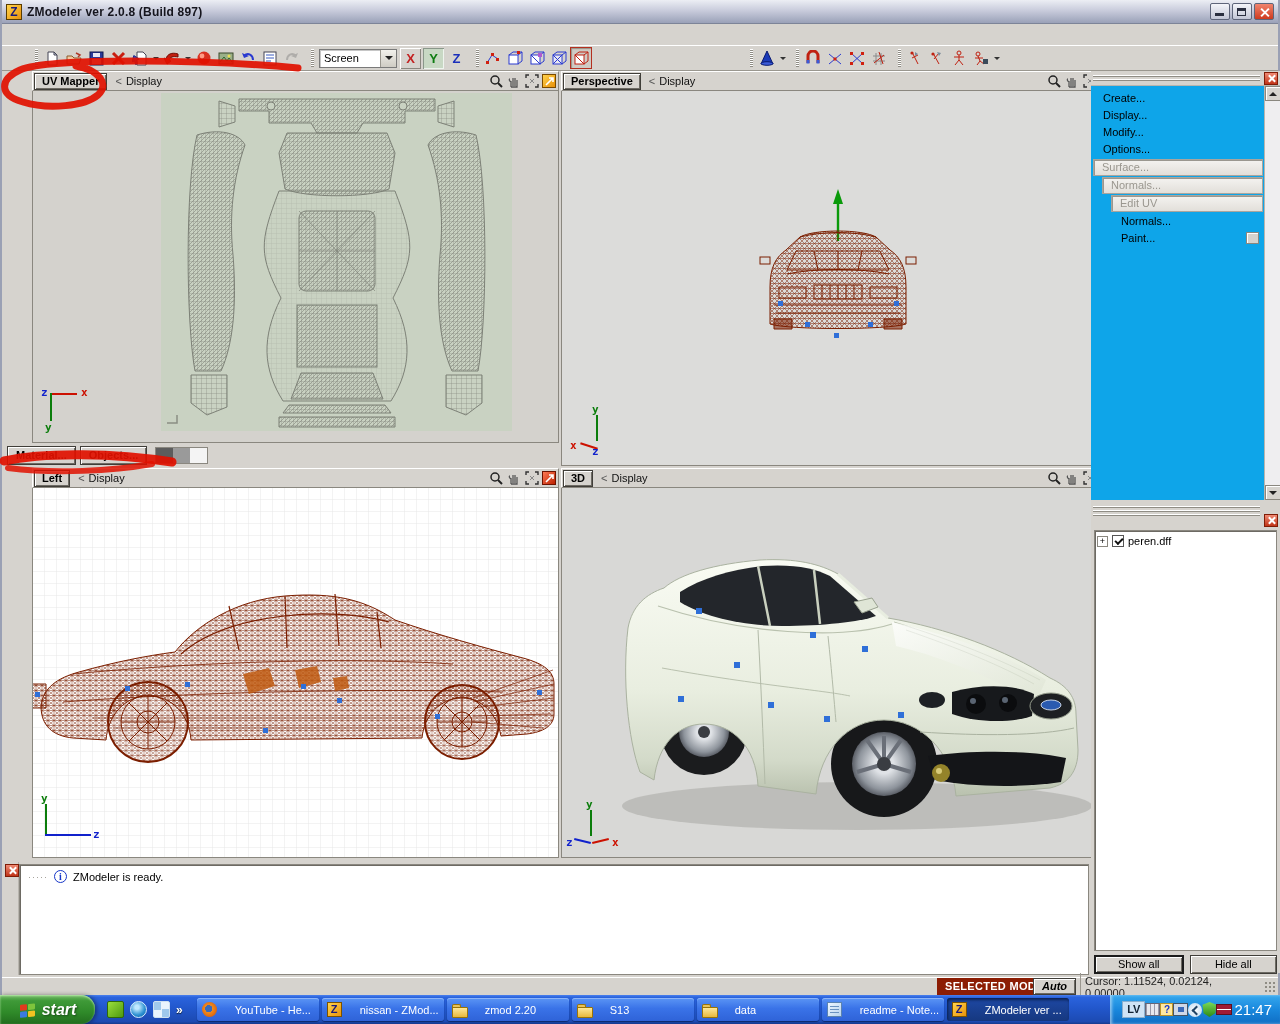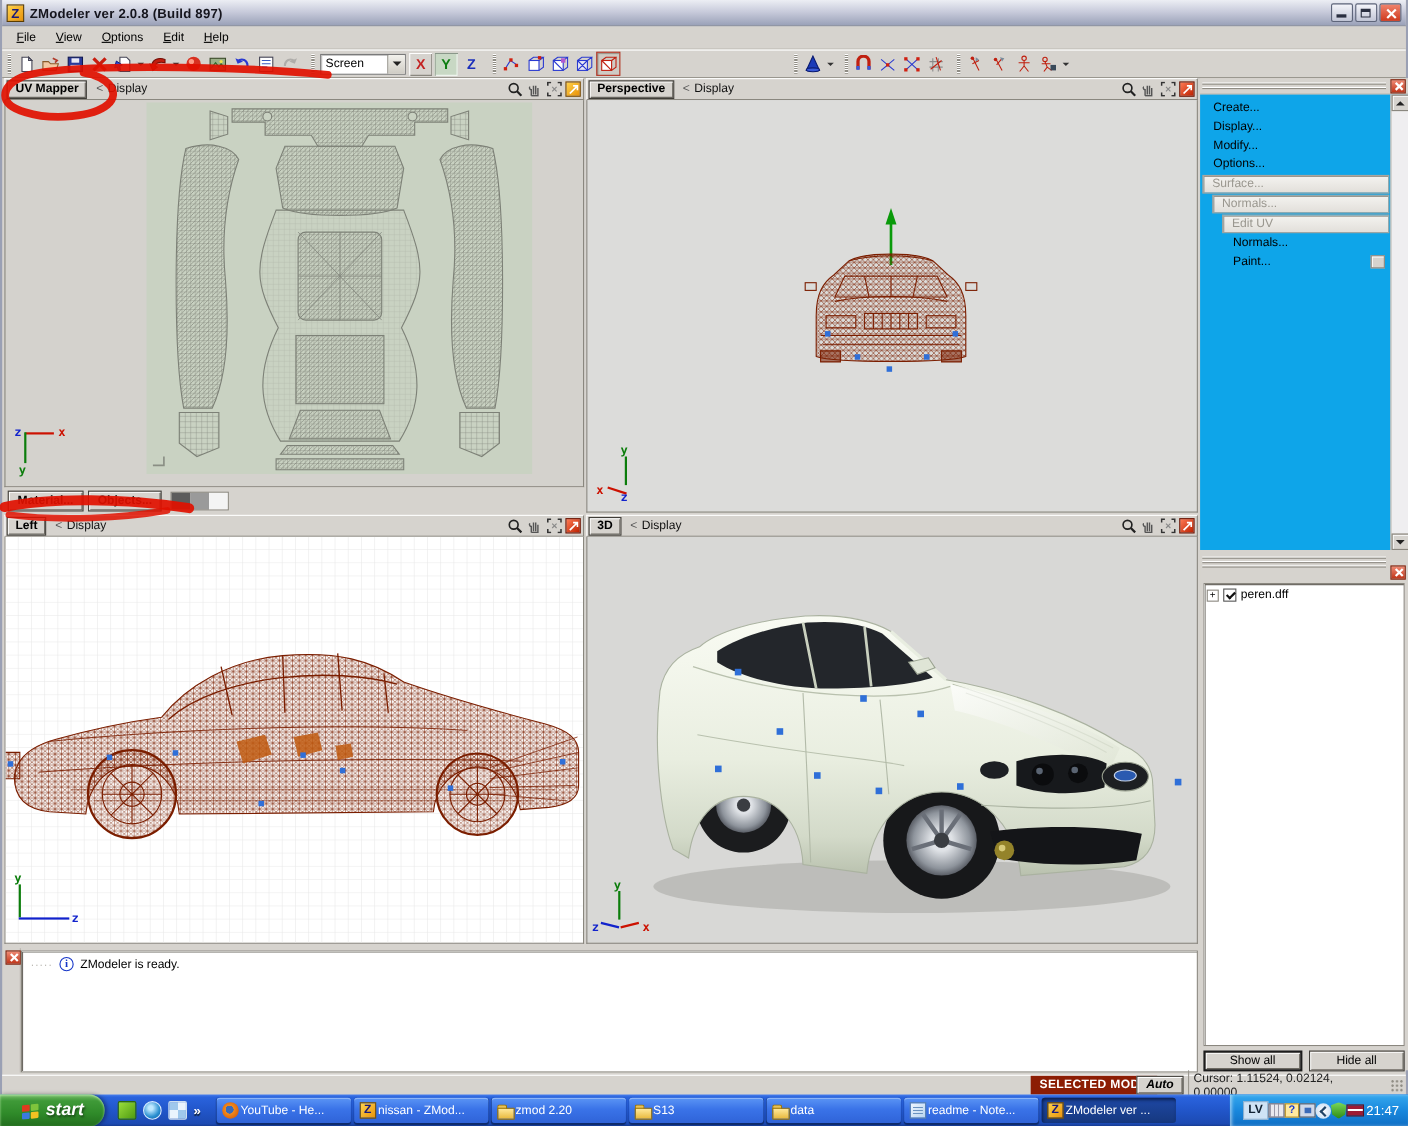--- a/index.html
+++ b/index.html
@@ -23,41 +23,41 @@
   .glyph-x { position:absolute; left:4px; top:3px; width:11px; height:11px; }
   .glyph-x::before,.glyph-x::after { content:""; position:absolute; left:5px; top:0; width:2px; height:11px; background:#fff; }
   .glyph-x::before { transform:rotate(45deg); } .glyph-x::after { transform:rotate(-45deg); }
 
   .menubar { position:absolute; left:0; top:24px; right:0; height:21px; background:#d6d3ce; display:flex; align-items:center; padding-left:4px; border-bottom:1px solid #c0bdb6; }
   .menu-item { display:inline-block; padding:2px 9px; color:#000; }
   .menu-item::first-letter { text-decoration:underline; }
 
   
   .toolbar { position:absolute; left:0; top:45px; right:0; height:26px; background:#d6d3ce;
-    border-top:1px solid #fff; border-bottom:1px solid #9a978f; display:flex; align-items:center; }
+    border-top:1px solid #fff; border-bottom:1px solid #9a978f; display:flex; align-items:center;padding-left:28px; }
   .tgroup { display:flex; align-items:center; height:24px; padding:0 3px; }
   .tgrip { width:3px; height:18px; margin:0 3px 0 2px;
     background:repeating-linear-gradient(180deg,#fff 0 1px,#8f8c84 1px 2px); }
   .tbtn { width:22px; height:22px; display:flex; align-items:center; justify-content:center; border:1px solid transparent; }
   .tbtn.disabled { opacity:.4; }
   .tbtn.pressed { border:1px solid #b43020; background:#cfcbc4; box-shadow:inset 1px 1px 1px #979288; }
   .tcaret { width:10px; height:22px; display:flex; align-items:center; justify-content:center; }
   .tcaret::after { content:""; border:3px solid transparent; border-top-color:#333; margin-top:3px; }
   .combo { display:flex; align-items:center; height:19px; border:1px solid #7a7a7a; background:#fff; width:78px; margin:0 2px; box-shadow:inset 1px 1px 0 #c6c6c6; }
   .combo-text { flex:1; padding-left:4px; color:#000; }
   .combo-arrow { width:16px; height:17px; background:linear-gradient(180deg,#f2f1ec,#cfccc4); border-left:1px solid #9a978f; display:flex; align-items:center; justify-content:center; }
   .combo-arrow::after { content:""; border:4px solid transparent; border-top-color:#222; margin-top:4px; }
   .axis-btn { width:21px; height:21px; font-weight:bold; font-size:13px; display:flex; align-items:center; justify-content:center;
     background:#d6d3ce; box-shadow:inset 1px 1px 0 #fff, inset -1px -1px 0 #8a877f; margin:0 1px; }
   .axis-btn.x { color:#c32222; }
   .axis-btn.y { color:#0e7d12; background:#c8d8c4; box-shadow:inset 1px 1px 0 #8a978a, inset -1px -1px 0 #eef4ee; }
   .axis-btn.z { color:#1b2fbb; box-shadow:none; background:transparent; }
 
   
-  .vp { position:absolute; }
+  .vp { position:absolute;margin-left:28px; }
   .vp-head { position:absolute; left:0; top:0; right:0; height:20px; background:#d6d3ce; display:flex; align-items:center;
     border:1px solid #fff; border-bottom-color:#8a877f; border-right-color:#8a877f; }
   .vp-tab { font-weight:bold; font-size:11px; padding:1px 7px 2px; background:#d6d3ce; margin:1px 2px 1px 1px;
     box-shadow:inset 1px 1px 0 #fff, inset -1px -1px 0 #6d6a63; border:1px solid #403e39; }
   .vp-back { color:#555; padding:0 4px 0 6px; }
   .vp-mode { color:#111; }
   .vp-icons { margin-left:auto; display:flex; align-items:center; gap:2px; padding-right:2px; }
   .vp-ic { width:16px; height:16px; display:flex; align-items:center; justify-content:center; }
   .vp-max { width:14px; height:14px; border:1px solid #7a4a00; display:flex; align-items:center; justify-content:center; }
   .vp-max.orange { background:linear-gradient(135deg,#ffd24a,#e89008); }
@@ -135,21 +135,21 @@
     box-shadow:inset 0 1px 2px #b8e8a8, 2px 0 4px rgba(0,0,0,.4);
     display:flex; align-items:center; justify-content:center; gap:5px; }
   .start-label { color:#fff; font-size:16px; font-weight:bold; font-style:italic; text-shadow:1px 1px 2px #1c4a18; }
   .qlaunch { display:flex; align-items:center; gap:6px; padding:0 8px 0 12px; }
   .ql-ic { width:17px; height:17px; border-radius:2px; }
   .ql-utorrent { background:linear-gradient(135deg,#9ade3c,#4e9a10); border:1px solid #2f6a08; }
   .ql-browser { background:radial-gradient(circle at 40% 35%,#bfe8ff 15%,#2a8fd0 60%,#0b5aa0); border-radius:50%; border:1px solid #d8ecff; }
   .ql-app { background:conic-gradient(#eaf4fd 0 25%,#9fc8ec 0 50%,#eaf4fd 0 75%,#9fc8ec 0); border:1px solid #cfe0f0; }
   .ql-chevron { color:#fff; font-weight:bold; font-size:12px; text-shadow:0 1px 1px #123; }
   .tasks { display:flex; align-items:center; gap:3px; flex:1; padding-left:6px; }
-  .task-btn { width:122px; height:23px; border-radius:3px; display:flex; align-items:center; gap:2px; padding:0 5px;
+  .task-btn { width:122px; height:23px; border-radius:3px; display:flex; align-items:center; gap:18px; padding:0 5px;
     background:linear-gradient(180deg,#5b95f5 0%,#3a73e8 45%,#2f63d8 100%); box-shadow:inset 0 1px 0 #8cb4f8, 0 1px 1px #0e2a6a; color:#fff; white-space:nowrap; overflow:hidden; }
   .task-btn.active { background:linear-gradient(180deg,#1e48a4,#16387f); box-shadow:inset 1px 2px 3px #0a1f50; }
   .t-ic { width:15px; height:15px; flex:0 0 auto; }
   .ic-firefox { border-radius:50%; background:radial-gradient(circle at 45% 45%,#3a6ab8 30%,#f08a1e 32%,#d85e08 80%); }
   .ic-z { background:linear-gradient(135deg,#ffd34d,#e8930c); border:1px solid #7a5200; color:#1a1a7a; font-weight:bold; font-size:11px; line-height:13px; text-align:center; }
   .ic-folder { position:relative; }
   .ic-folder::before { content:""; position:absolute; left:0; top:2px; width:7px; height:4px; background:#e8c25a; border:1px solid #9a7408; border-bottom:none; border-radius:2px 2px 0 0; }
   .ic-folder::after { content:""; position:absolute; left:0; top:5px; width:14px; height:9px; background:linear-gradient(180deg,#ffe89a,#e8b83c); border:1px solid #9a7408; border-radius:1px; }
   .ic-notepad { background:linear-gradient(135deg,#eef6ff,#b8d4ee); border:1px solid #5a82b0; position:relative; }
   .ic-notepad::after { content:""; position:absolute; left:2px; top:3px; width:9px; height:7px;
@@ -159,21 +159,21 @@
   .lang-box { background:#cfe3f5; color:#123; font-weight:bold; padding:1px 4px 2px; border:1px solid #8ab0d0; }
   .tray-ic { width:15px; height:13px; }
   .ic-kbd { background:#e8e8ee; border:1px solid #667; background-image:repeating-linear-gradient(90deg,#99a 0 1px,transparent 1px 4px); }
   .ic-help { background:#ffe9a0; border:1px solid #b8922a; color:#1a3acc; font-weight:bold; font-size:10px; line-height:12px; text-align:center; width:13px; }
   .ic-net { background:#cfd8e8; border:1px solid #456; position:relative; }
   .ic-net::after { content:""; position:absolute; left:4px; top:3px; width:6px; height:5px; background:#3a6ab8; }
   .ic-chevl { width:14px; height:14px; border-radius:50%; background:radial-gradient(circle,#fff,#bcd6f0); position:relative; }
   .ic-chevl::after { content:""; position:absolute; left:5px; top:4px; width:5px; height:5px; border-left:2px solid #246; border-bottom:2px solid #246; transform:rotate(45deg); }
   .ic-shield { width:14px; height:15px; background:linear-gradient(180deg,#7ad85a,#2d8a12); clip-path:polygon(50% 0,100% 18%,92% 75%,50% 100%,8% 75%,0 18%); }
   .ic-flag { width:16px; height:11px; background:linear-gradient(180deg,#9e1b34 0 40%,#fff 40% 60%,#9e1b34 60%); border:1px solid #5d0f1e; }
-  .tray-time { color:#fff; font-size:12px; margin-left:2px;text-align:right; }
+  .tray-time { color:#fff; font-size:15px; margin-left:2px;text-align:right; }
 
   .anno { position:absolute; left:0; top:0; pointer-events:none; z-index:50; }
 </style>
 </head>
 <body>
 
 <div class="app">
 
   <div class="titlebar">
     <div class="app-icon">Z</div>
@@ -184,27 +184,20 @@
         </div>
       <div class="win-btn">
           <span class="glyph-restore"></span>
         </div>
       <div class="win-btn close">
           <span class="glyph-x"></span>
         </div>
     </div>
   </div>
 
-  <div class="menubar">
-    <span class="menu-item">File</span>
-    <span class="menu-item">View</span>
-    <span class="menu-item">Options</span>
-    <span class="menu-item">Edit</span>
-    <span class="menu-item">Help</span>
-  </div>
 
   <div class="toolbar">
     <div class="tgroup">
       <div class="tgrip"></div>
       <div class="tbtn">
           <svg width="15" height="15">
             <path d="M3,1 h6 l3,3 v10 H3 z" fill="#fff" stroke="#445"></path>
             <path d="M9,1 l3,3 h-3 z" fill="#ccd4e8" stroke="#445"></path>
           </svg>
         </div>

